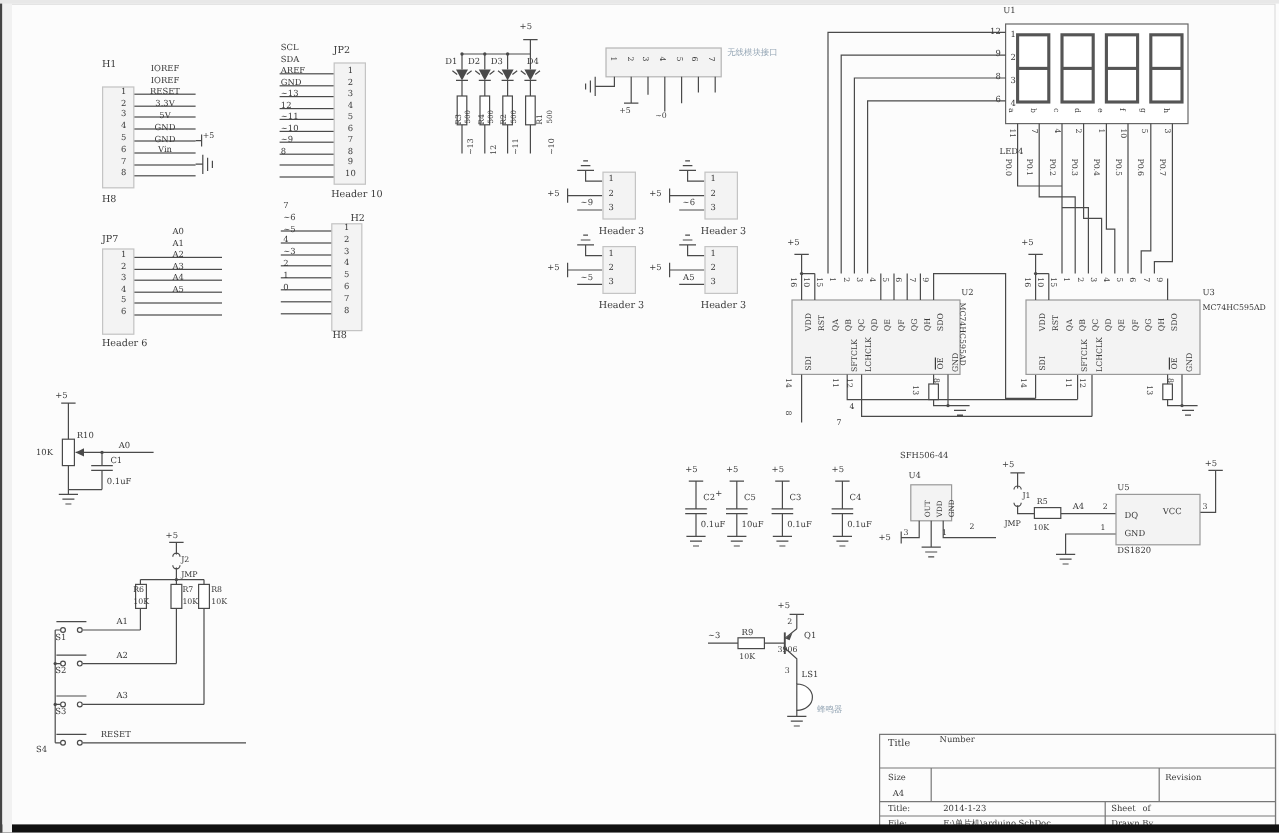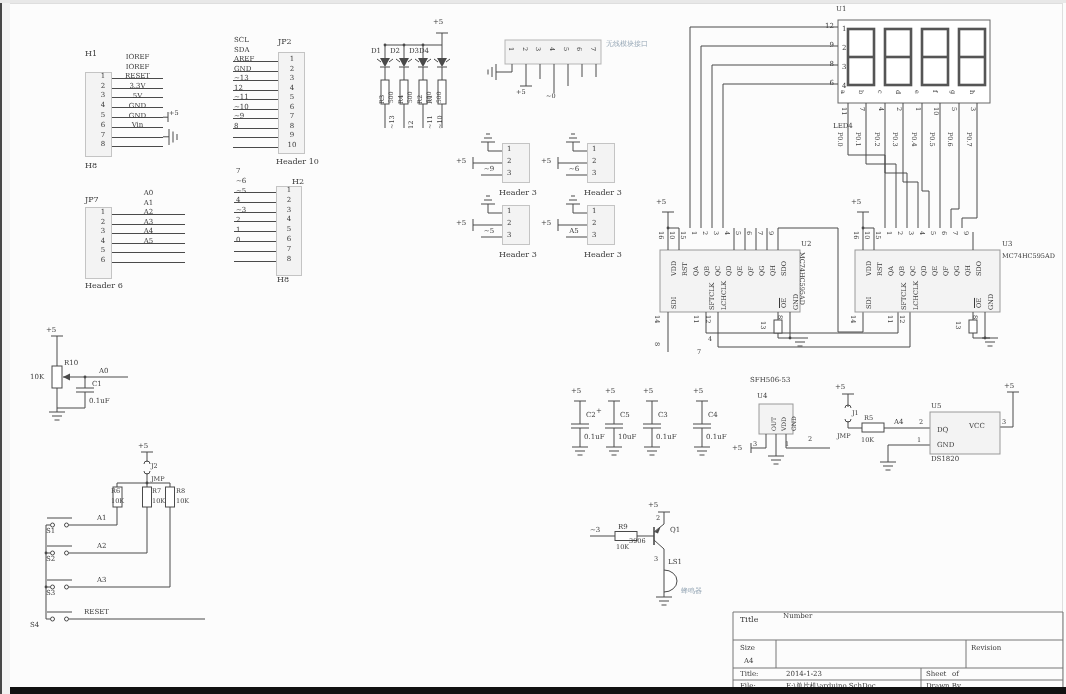--- a/index.html
+++ b/index.html
@@ -28,21 +28,21 @@
   .h3b{position:absolute;width:78px;height:70px;}
   #h3wrap .h3b:nth-of-type(1){left:455px;top:130px}
   #h3wrap .h3b:nth-of-type(2){left:540px;top:130px}
   #h3wrap .h3b:nth-of-type(3){left:455px;top:192px}
   #h3wrap .h3b:nth-of-type(4){left:540px;top:192px}
   .h3b .t{position:absolute}
   .ledcol{position:absolute;width:34px;height:85px;top:48px;}
   #ledwrap .ledcol:nth-of-type(1){left:368px}
   #ledwrap .ledcol:nth-of-type(2){left:387px}
   #ledwrap .ledcol:nth-of-type(3){left:406px}
-  #ledwrap .ledcol:nth-of-type(4){left:416px}
+  #ledwrap .ledcol:nth-of-type(4){left:436px}
   .capb{position:absolute;width:46px;height:76px;top:386px;}
   #capwrap .capb:nth-of-type(1){left:560px}
   #capwrap .capb:nth-of-type(2){left:594px}
   #capwrap .capb:nth-of-type(3){left:632px}
   #capwrap .capb:nth-of-type(4){left:682px}
   .resb{position:absolute;width:24px;height:20px;top:488px;}
   #reswrap .resb:nth-of-type(1){left:111px}
   #reswrap .resb:nth-of-type(2){left:152px}
   #reswrap .resb:nth-of-type(3){left:176px}
   .frow{display:flex;position:absolute;}
@@ -819,21 +819,21 @@
 
     <div class="capb">
       <span class="t t7" style="left:11px;top:2px">+5</span>
       <span class="t t7" style="left:2px;top:22px"></span>
       <span class="t t7" style="left:26px;top:26px">C4</span>
       <span class="t t7" style="left:24px;top:48px">0.1uF</span>
     </div>
 
 </div>
 
-<span class="t t7" style="left:750px;top:377px">SFH506-53</span>
+<span class="t t7" style="left:750px;top:377px">SFH506-44</span>
 <span class="t t7" style="left:757px;top:393px">U4</span>
 <span class="t t6 rU" style="left:771px;top:431px">OUT</span>
 <span class="t t6 rU" style="left:781px;top:431px">VDD</span>
 <span class="t t6 rU" style="left:791px;top:431px">GND</span>
 <span class="t t65" style="left:753px;top:441px">3</span>
 <span class="t t65" style="left:785px;top:441px">1</span>
 <span class="t t65" style="left:808px;top:436px">2</span>
 <span class="t t7" style="left:732px;top:445px">+5</span>
 
 <span class="t t7" style="left:835px;top:384px">+5</span>
@@ -888,21 +888,21 @@
 <span class="t t7" style="left:97px;top:577px">A3</span>
 <span class="t t7" style="left:30px;top:622px">S4</span>
 <span class="t t7" style="left:84px;top:609px">RESET</span>
 
 <span class="t t7" style="left:590px;top:527px">~3</span>
 <span class="t t7" style="left:618px;top:524px">R9</span>
 <span class="t t65" style="left:616px;top:544px">10K</span>
 <span class="t t7" style="left:648px;top:502px">+5</span>
 <span class="t t65" style="left:656px;top:515px">2</span>
 <span class="t t7" style="left:670px;top:527px">Q1</span>
-<span class="t t65" style="left:629px;top:538px">3906</span>
+<span class="t t65" style="left:648px;top:538px">3906</span>
 <span class="t t65" style="left:654px;top:556px">3</span>
 <span class="t t7" style="left:668px;top:559px">LS1</span>
 <span class="t t7 cjk" style="left:681px;top:588px">蜂鸣器</span>
 
 <span class="t" style="left:740px;top:616px">Title</span>
 <span class="t t7" style="left:740px;top:645px">Size</span>
 <span class="t t7" style="left:744px;top:658px">A4</span>
 <span class="t t7" style="left:783px;top:613px">Number</span>
 <span class="t t7" style="left:971px;top:645px">Revision</span>
 <span class="t t7" style="left:740px;top:671px">Title:</span>

